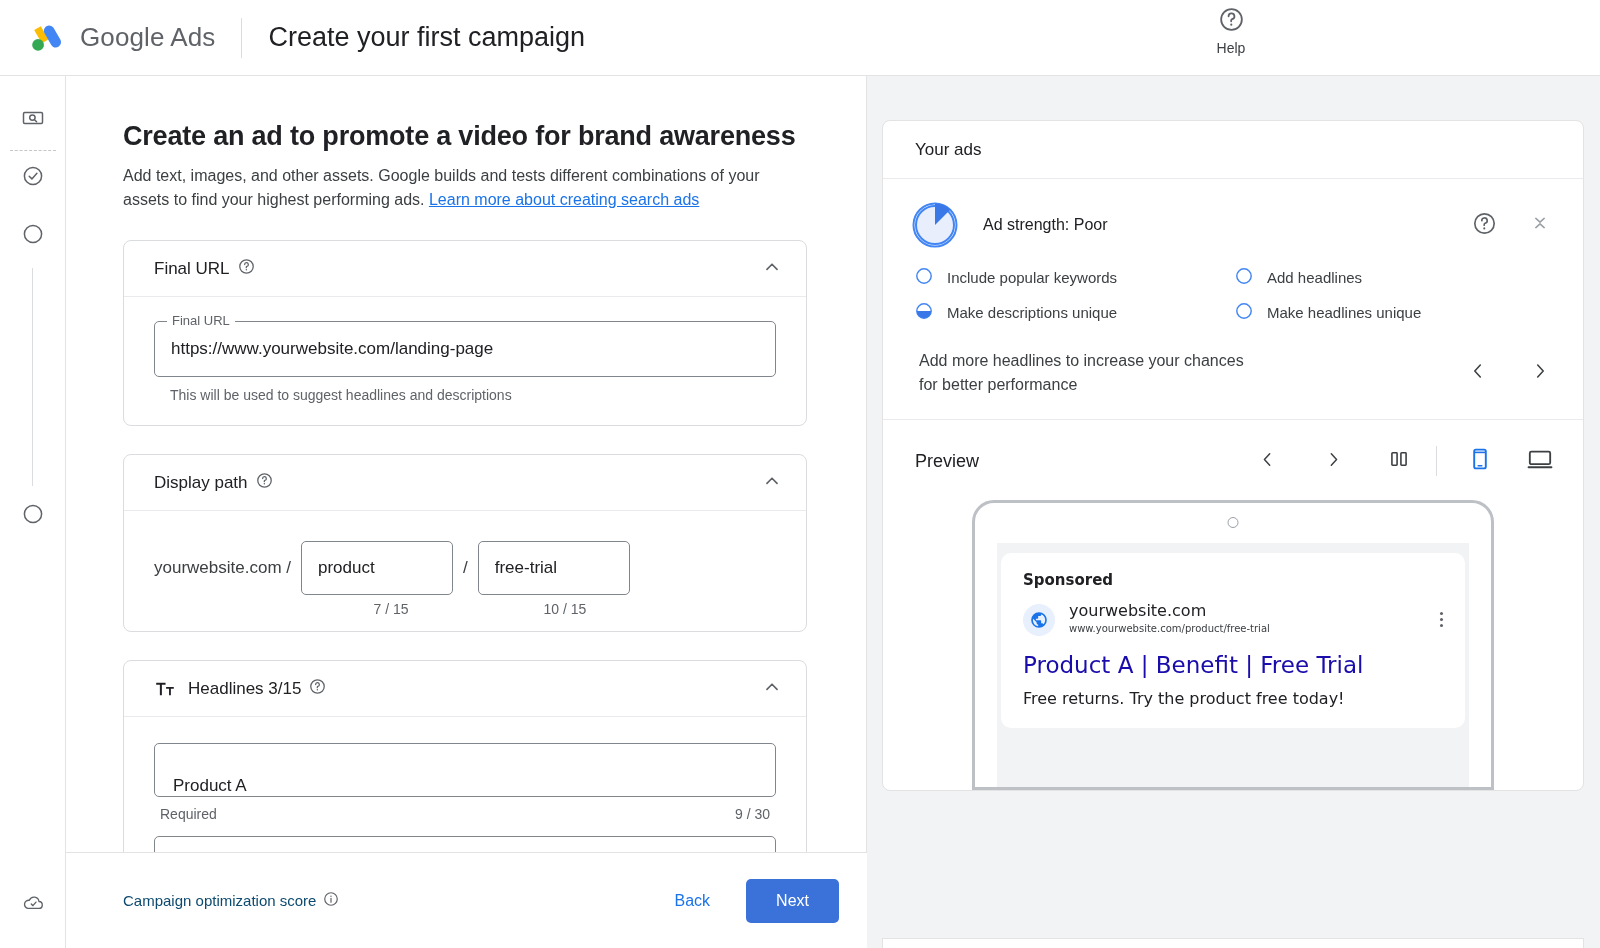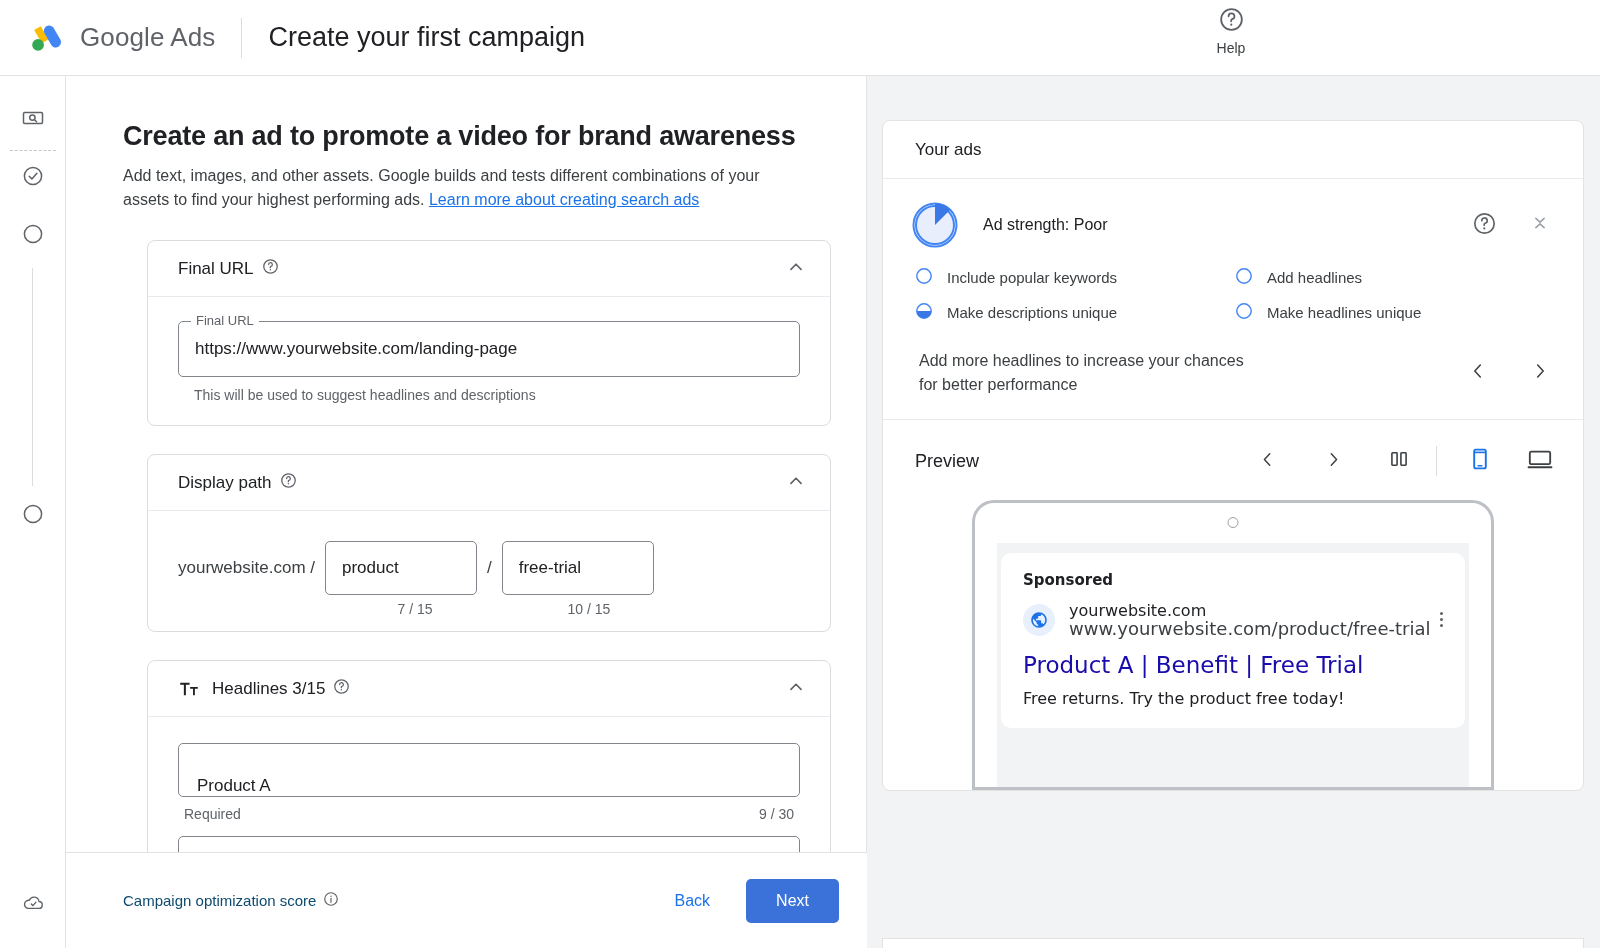--- a/index.html
+++ b/index.html
@@ -59,21 +59,21 @@
     margin: 45px 0 0 57px; font-size: 27px; font-weight: 700;
     color: #202124; letter-spacing: -0.2px;
   }
   .subtext {
     margin: 12px 0 0 57px; width: 672px;
     font-size: 16px; line-height: 24px; color: #3c4043;
   }
   .subtext a { color: #1a73e8; text-decoration: underline; }
 
   .card {
-    margin: 28px 0 0 81px; width: 684px;
+    margin: 28px 0 0 57px; width: 684px;
     border: 1px solid #dadce0; border-radius: 8px; background: #fff;
   }
   .card-head {
     height: 56px; display: flex; align-items: center;
     padding: 0 20px 0 30px; border-bottom: 1px solid #e8eaed;
   }
   .card-title {
     font-size: 17px; color: #202124; display: flex; align-items: center; gap: 8px;
   }
   .spacer { flex: 1; }
@@ -187,21 +187,21 @@
     background: #fff; border-radius: 10px; margin: 0 4px; padding: 18px 22px 20px 22px;
     font-family: "DejaVu Sans", sans-serif;
   }
   .sponsored { font-size: 15px; font-weight: bold; color: #202124; }
   .ad-site-row { display: flex; align-items: center; margin-top: 12px; }
   .favicon {
     width: 32px; height: 32px; border-radius: 50%; background: #e8f0fe;
     display: flex; align-items: center; justify-content: center; margin-right: 14px;
   }
   .ad-domain { font-size: 16px; color: #202124; line-height: 19px; }
-  .ad-url { font-size: 18px; color: #3c4043; line-height: 18px; }
+  .ad-url { font-size: 10px; color: #3c4043; line-height: 18px; }
   .kebab { margin-left: auto; display: flex; flex-direction: column; gap: 3px; cursor: pointer; }
   .kebab i { width: 3px; height: 3px; background: #5f6368; border-radius: 50%; display: block; }
   .ad-headline { margin-top: 12px; font-size: 23px; color: #1a0dab; line-height: 30px; }
   .ad-desc { margin-top: 9px; font-size: 16px; color: #202124; }
   .disc-wrap {
     position: absolute; left: 15px; top: 862px; width: 702px; height: 86px;
     background: #fff; border: 1px solid #e3e3e3; border-bottom: none;
     border-radius: 0; padding: 16px 26px 0 28px; overflow: hidden;
   }
 </style>

